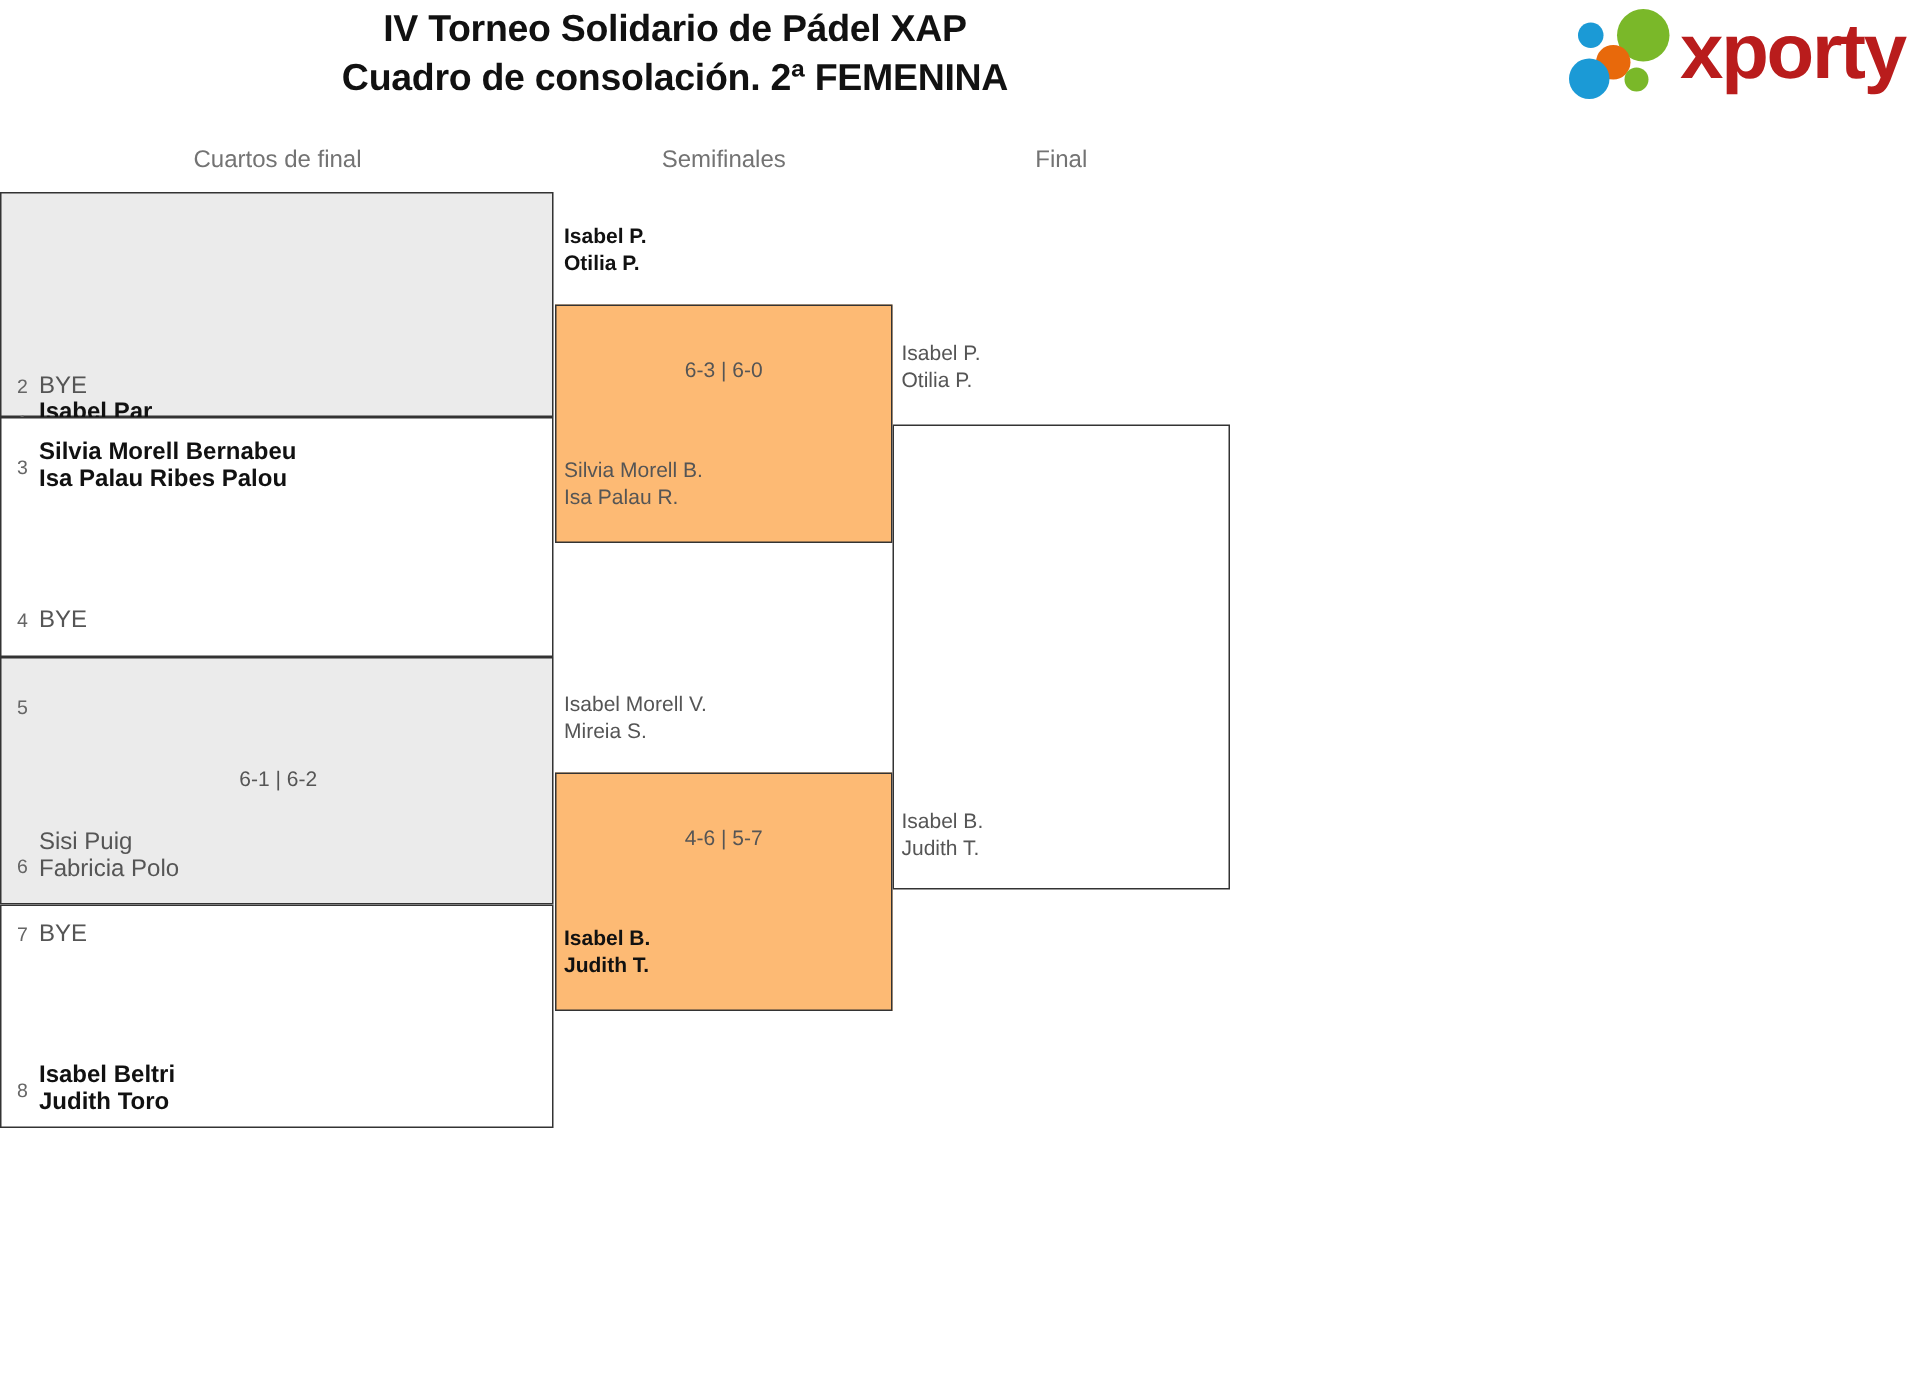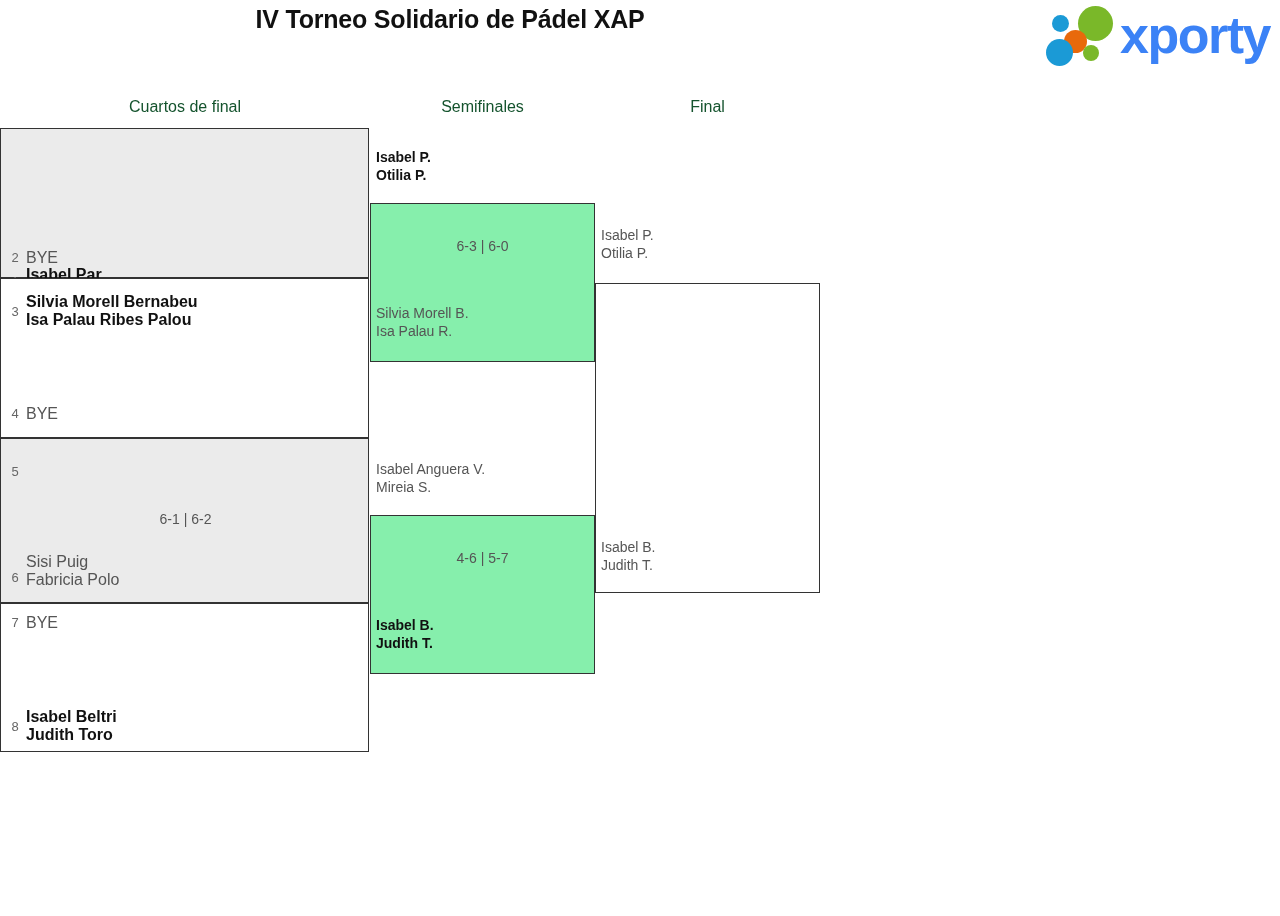--- a/index.html
+++ b/index.html
@@ -62,31 +62,31 @@
   #dot-green-large { left: 32px; top: 0px;  width: 35px; height: 35px; background: #7ab829; }
   #dot-orange      { left: 18px; top: 24px; width: 23px; height: 23px; background: #e8690b; }
   #dot-blue-large  { left: 0px;  top: 33px; width: 27px; height: 27px; background: #1b9ad6; }
   #dot-green-small { left: 37px; top: 39px; width: 16px; height: 16px; background: #7ab829; }
   #logo-wordmark {
     position: absolute;
     left: 74px;
     top: 0px;
     font-size: 52px;
     font-weight: bold;
-    color: #3b82f6;
+    color: #b91c1c;
     letter-spacing: -1.5px;
     line-height: 62px;
   }
 
   
   .round-header {
     position: absolute;
     top: 96px;
     font-size: 16px;
-    color: #14532d;
+    color: #737373;
     text-align: center;
     line-height: 22px;
   }
   #round-header-0 { left: 0px;   width: 370px; }
   #round-header-1 { left: 370px; width: 225px; }
   #round-header-2 { left: 595px; width: 225px; }
 
   
   #bracket {
     position: absolute;
@@ -137,21 +137,21 @@
     line-height: 18px;
   }
 
   
   .sf-box {
     position: absolute;
     left: 370px;
     width: 225px;
     border: 1px solid #333333;
     box-sizing: border-box;
-    background: #86efac;
+    background: #fdba74;
   }
   .sf-score {
     position: absolute;
     left: 0;
     width: 223px;
     text-align: center;
     font-size: 14px;
     color: #555555;
     line-height: 18px;
   }
@@ -186,20 +186,21 @@
     white-space: pre-line;
   }
 </style>
 </head>
 <body>
 
 <div id="tournament-header">
 
   <div id="title-block">
     <div class="title-line">IV Torneo Solidario de Pádel XAP</div>
+    <div class="title-line">Cuadro de consolación. 2ª FEMENINA</div>
   </div>
 
   <div id="brand-logo">
     <div id="logo-dots">
       <span class="dot" id="dot-blue-small"></span>
       <span class="dot" id="dot-green-large"></span>
       <span class="dot" id="dot-orange"></span>
       <span class="dot" id="dot-blue-large"></span>
       <span class="dot" id="dot-green-small"></span>
     </div>
@@ -253,21 +254,21 @@
     <span class="sf-score" style="top:33px;">6-3 | 6-0</span>
   </div>
   <span class="sf-team winner" style="left:376px; top:148px;">Isabel P.
 Otilia P.</span>
   <span class="sf-team loser" style="left:376px; top:304px;">Silvia Morell B.
 Isa Palau R.</span>
 
   <div class="sf-box" id="sf-2" style="top:515px; height:159px;">
     <span class="sf-score" style="top:33px;">4-6 | 5-7</span>
   </div>
-  <span class="sf-team loser" style="left:376px; top:460px;">Isabel Anguera V.
+  <span class="sf-team loser" style="left:376px; top:460px;">Isabel Morell V.
 Mireia S.</span>
   <span class="sf-team winner" style="left:376px; top:616px;">Isabel B.
 Judith T.</span>
 
   <div id="final-box"></div>
   <span class="final-team" style="top:226px;">Isabel P.
 Otilia P.</span>
   <span class="final-team" style="top:538px;">Isabel B.
 Judith T.</span>
 

